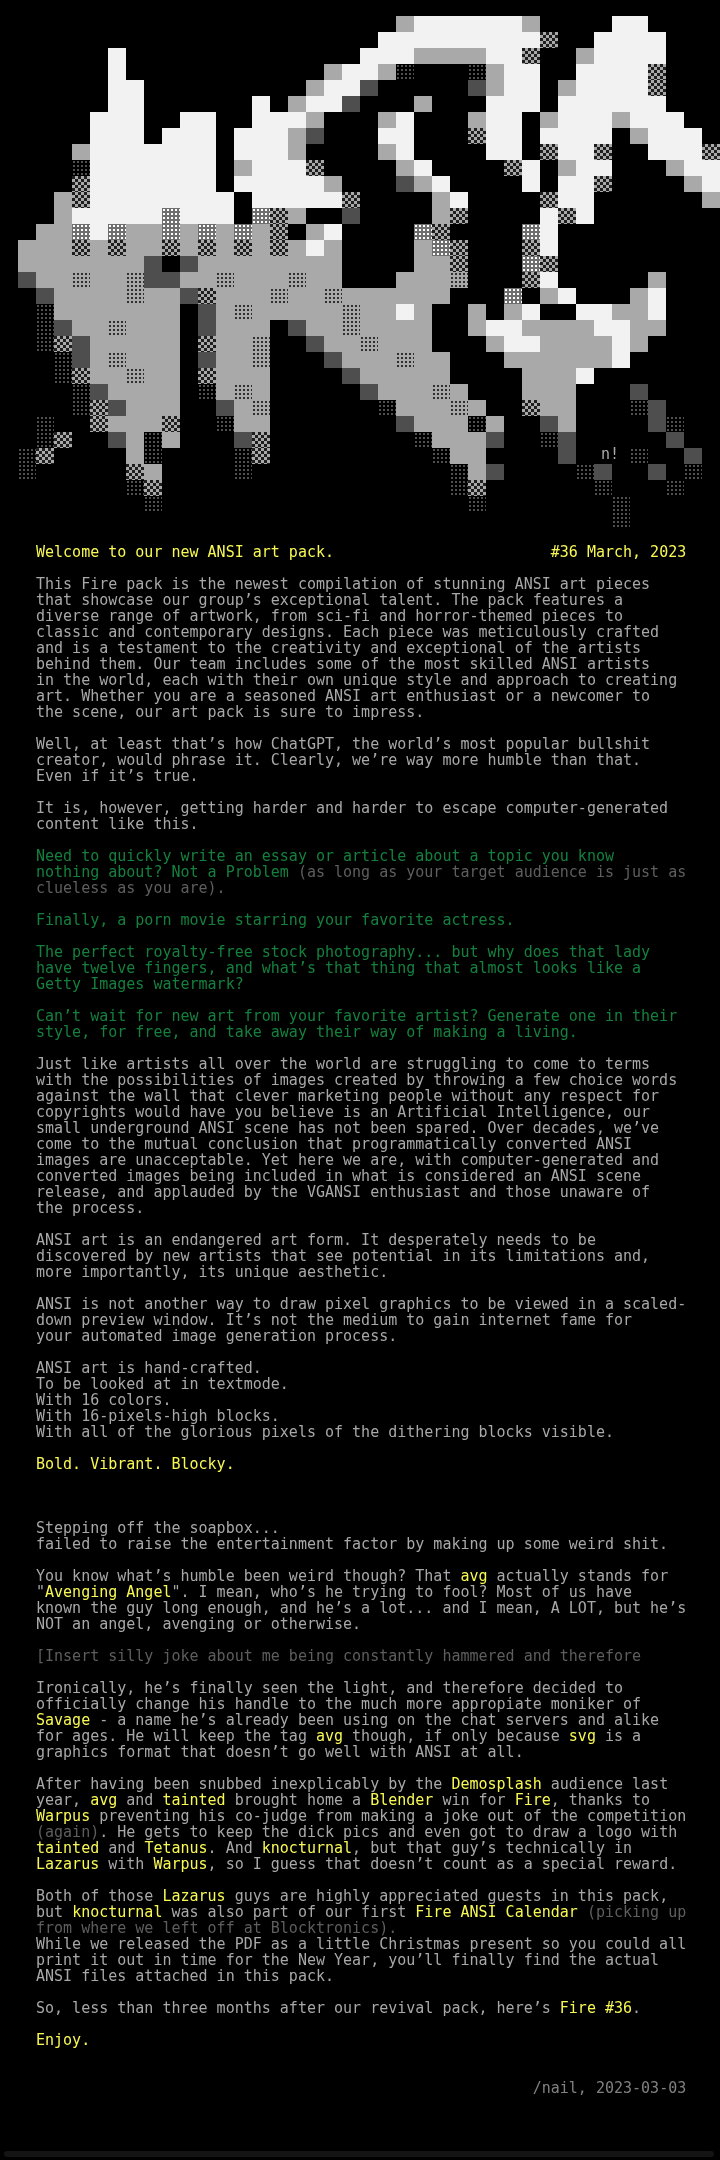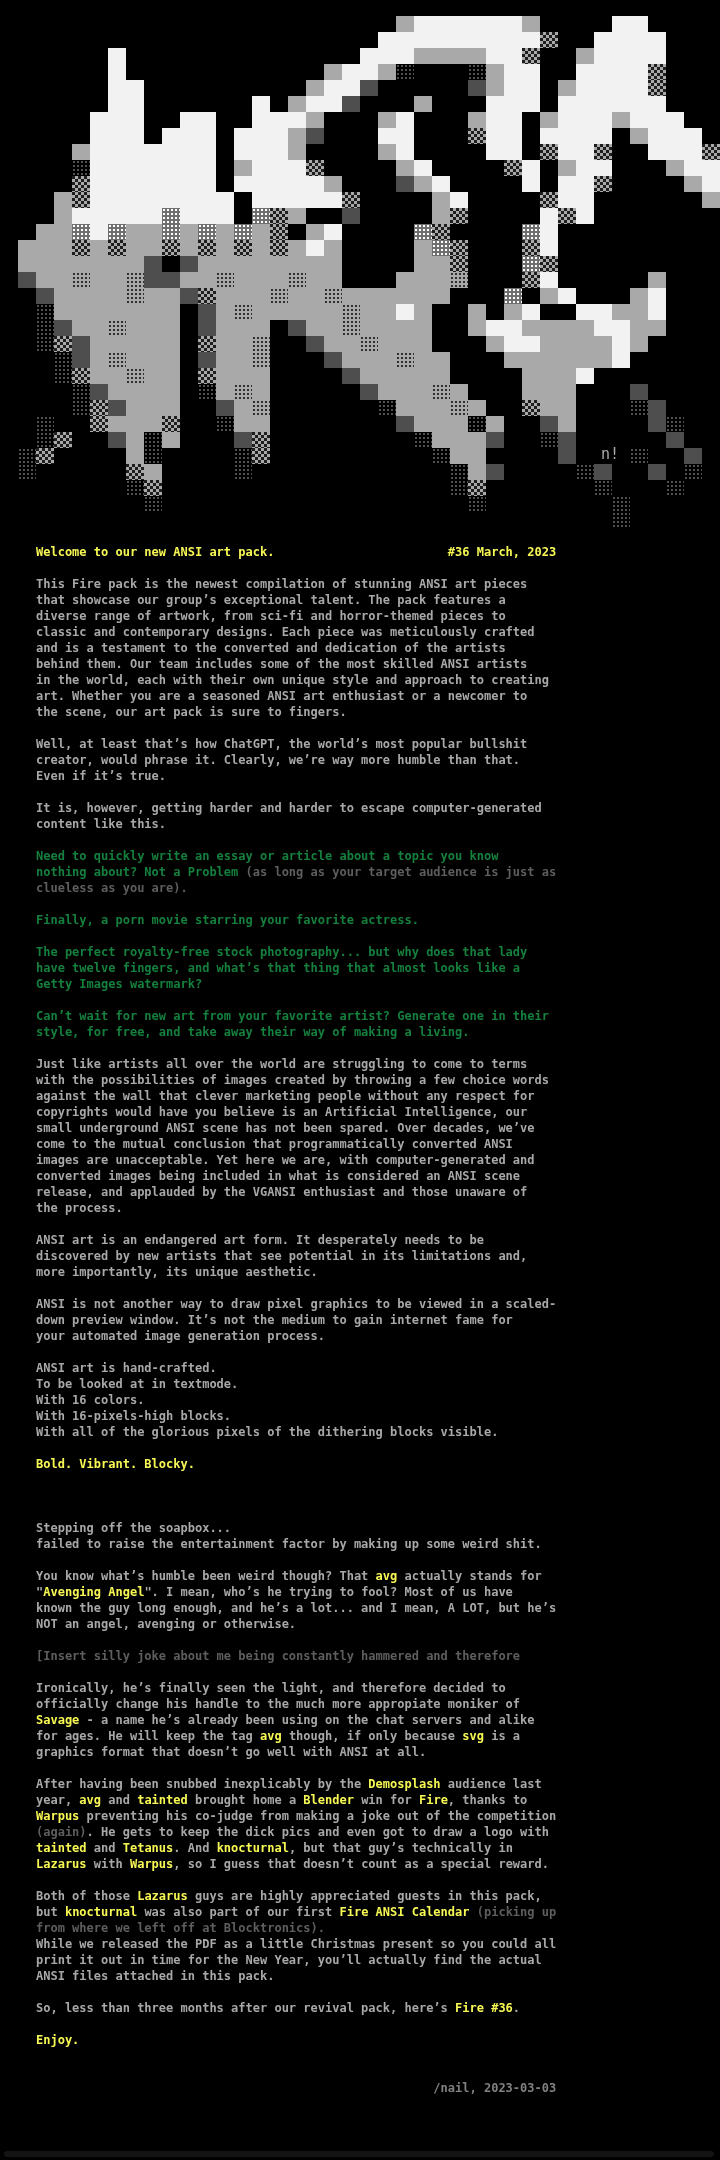--- a/index.html
+++ b/index.html
@@ -10,21 +10,21 @@
   .cell{position:absolute;width:18px;height:16px;}
   .s1{background:#4e4e4e;}
   .s2{background:#a9a9a9;}
   .s3{background:#f2f2f2;}
   .sa{background-color:#000;background-image:radial-gradient(#505050 30%,transparent 32%);background-size:4px 4px;}
   .sb{background-image:conic-gradient(#a9a9a9 90deg,#1e1e1e 90deg 180deg,#a9a9a9 180deg 270deg,#1e1e1e 270deg);background-size:6px 6px;}
   .sc{background-color:#6f6f6f;background-image:radial-gradient(#ffffff 30%,transparent 32%);background-size:4px 4px;}
   .sd{background-color:#a9a9a9;background-image:radial-gradient(#2e2e2e 30%,transparent 32%);background-size:4px 4px;}
   #art-signature{position:absolute;left:601px;top:446px;font-size:15px;line-height:16px;color:#a9a9a9;}
   
-  #doc{position:absolute;left:36px;top:544px;font-size:12px;line-height:16px;font-weight:bold;}
+  #doc{position:absolute;left:36px;top:544px;font-size:15px;line-height:16px;}
   .row{height:16px;white-space:pre;}
   .cg{color:#a8a8a8;}  
   .cw{color:#15803d;}  
   .cd{color:#5e5e5e;}  
   .cy{color:#f8f855;}  
   .cf{color:#818181;}  
   
   #hscroll{position:absolute;left:4px;top:2151px;width:710px;height:6px;border-radius:3px;background:#141414;}
 </style>
 </head>
@@ -639,25 +639,25 @@
       <div class="cell sa" style="left: 612px; top: 496px;"></div>
       <div class="cell sa" style="left: 612px; top: 512px;"></div>
     </div>
   <div id="doc">
       <div class="row"><span class="cy">Welcome to our new ANSI art pack.</span><span class="cg">                        </span><span class="cy">#36 March, 2023</span></div>
       <div class="row"></div>
       <div class="row"><span class="cg">This Fire pack is the newest compilation of stunning ANSI art pieces</span></div>
       <div class="row"><span class="cg">that showcase our group’s exceptional talent. The pack features a</span></div>
       <div class="row"><span class="cg">diverse range of artwork, from sci-fi and horror-themed pieces to</span></div>
       <div class="row"><span class="cg">classic and contemporary designs. Each piece was meticulously crafted</span></div>
-      <div class="row"><span class="cg">and is a testament to the converted and dedication of the artists</span></div>
+      <div class="row"><span class="cg">and is a testament to the creativity and exceptional of the artists</span></div>
       <div class="row"><span class="cg">behind them. Our team includes some of the most skilled ANSI artists</span></div>
       <div class="row"><span class="cg">in the world, each with their own unique style and approach to creating</span></div>
       <div class="row"><span class="cg">art. Whether you are a seasoned ANSI art enthusiast or a newcomer to</span></div>
-      <div class="row"><span class="cg">the scene, our art pack is sure to fingers.</span></div>
+      <div class="row"><span class="cg">the scene, our art pack is sure to impress.</span></div>
       <div class="row"></div>
       <div class="row"><span class="cg">Well, at least that’s how ChatGPT, the world’s most popular bullshit</span></div>
       <div class="row"><span class="cg">creator, would phrase it. Clearly, we’re way more humble than that.</span></div>
       <div class="row"><span class="cg">Even if it’s true.</span></div>
       <div class="row"></div>
       <div class="row"><span class="cg">It is, however, getting harder and harder to escape computer-generated</span></div>
       <div class="row"><span class="cg">content like this.</span></div>
       <div class="row"></div>
       <div class="row"><span class="cw">Need to quickly write an essay or article about a topic you know</span></div>
       <div class="row"><span class="cw">nothing about? Not a Problem </span><span class="cd">(as long as your target audience is just as</span></div>
@@ -721,21 +721,21 @@
       <div class="row"><span class="cg">year, </span><span class="cy">avg</span><span class="cg"> and </span><span class="cy">tainted</span><span class="cg"> brought home a </span><span class="cy">Blender</span><span class="cg"> win for </span><span class="cy">Fire</span><span class="cg">, thanks to</span></div>
       <div class="row"><span class="cy">Warpus</span><span class="cg"> preventing his co-judge from making a joke out of the competition</span></div>
       <div class="row"><span class="cd">(again)</span><span class="cg">. He gets to keep the dick pics and even got to draw a logo with</span></div>
       <div class="row"><span class="cy">tainted</span><span class="cg"> and </span><span class="cy">Tetanus</span><span class="cg">. And </span><span class="cy">knocturnal</span><span class="cg">, but that guy’s technically in</span></div>
       <div class="row"><span class="cy">Lazarus</span><span class="cg"> with </span><span class="cy">Warpus</span><span class="cg">, so I guess that doesn’t count as a special reward.</span></div>
       <div class="row"></div>
       <div class="row"><span class="cg">Both of those </span><span class="cy">Lazarus</span><span class="cg"> guys are highly appreciated guests in this pack,</span></div>
       <div class="row"><span class="cg">but </span><span class="cy">knocturnal</span><span class="cg"> was also part of our first </span><span class="cy">Fire ANSI Calendar</span><span class="cg"> </span><span class="cd">(picking up</span></div>
       <div class="row"><span class="cd">from where we left off at Blocktronics).</span></div>
       <div class="row"><span class="cg">While we released the PDF as a little Christmas present so you could all</span></div>
-      <div class="row"><span class="cg">print it out in time for the New Year, you’ll actually find the actual</span></div>
+      <div class="row"><span class="cg">print it out in time for the New Year, you’ll finally find the actual</span></div>
       <div class="row"><span class="cg">ANSI files attached in this pack.</span></div>
       <div class="row"></div>
       <div class="row"><span class="cg">So, less than three months after our revival pack, here’s </span><span class="cy">Fire #36</span><span class="cg">.</span></div>
       <div class="row"></div>
       <div class="row"><span class="cy">Enjoy.</span></div>
       <div class="row"></div>
       <div class="row"></div>
       <div class="row"><span class="cg">                                                       </span><span class="cf">/nail, 2023-03-03</span></div>
     </div>
   <div id="hscroll"></div>

